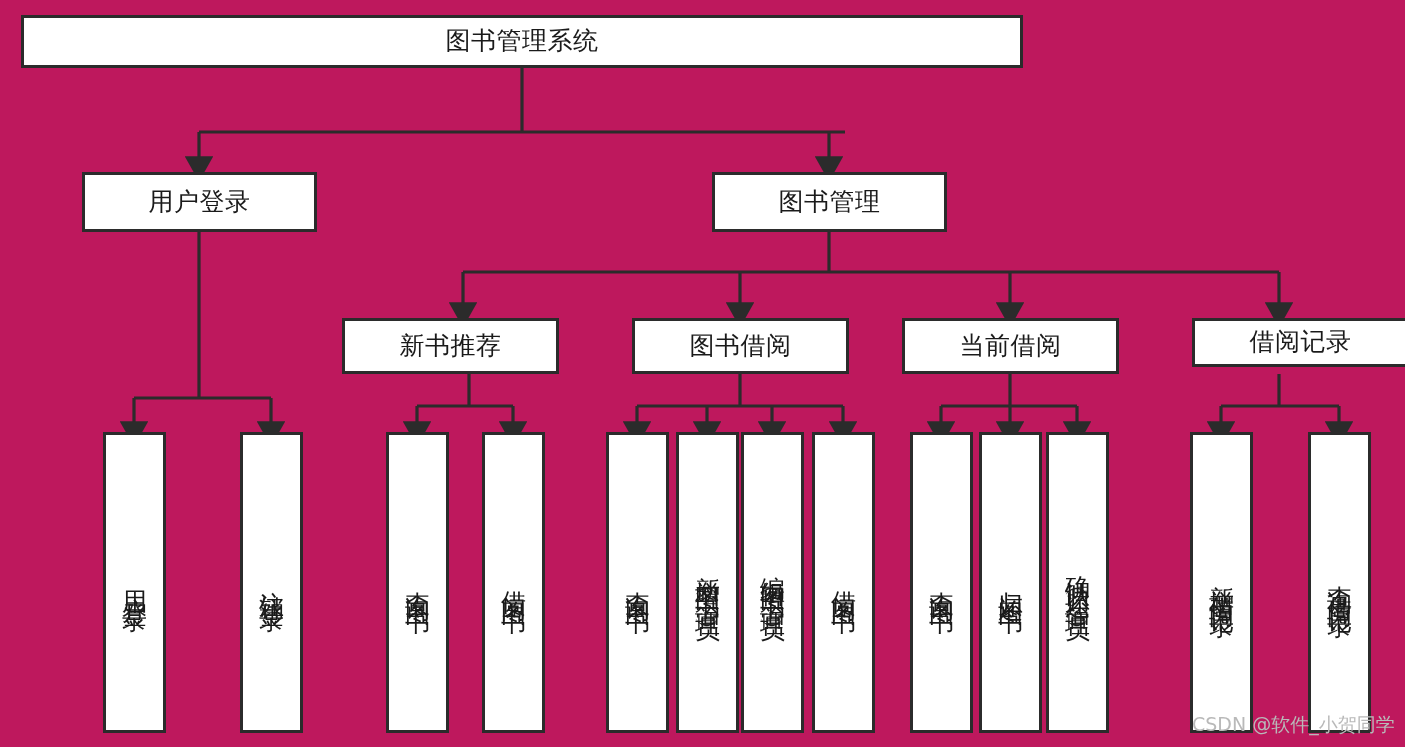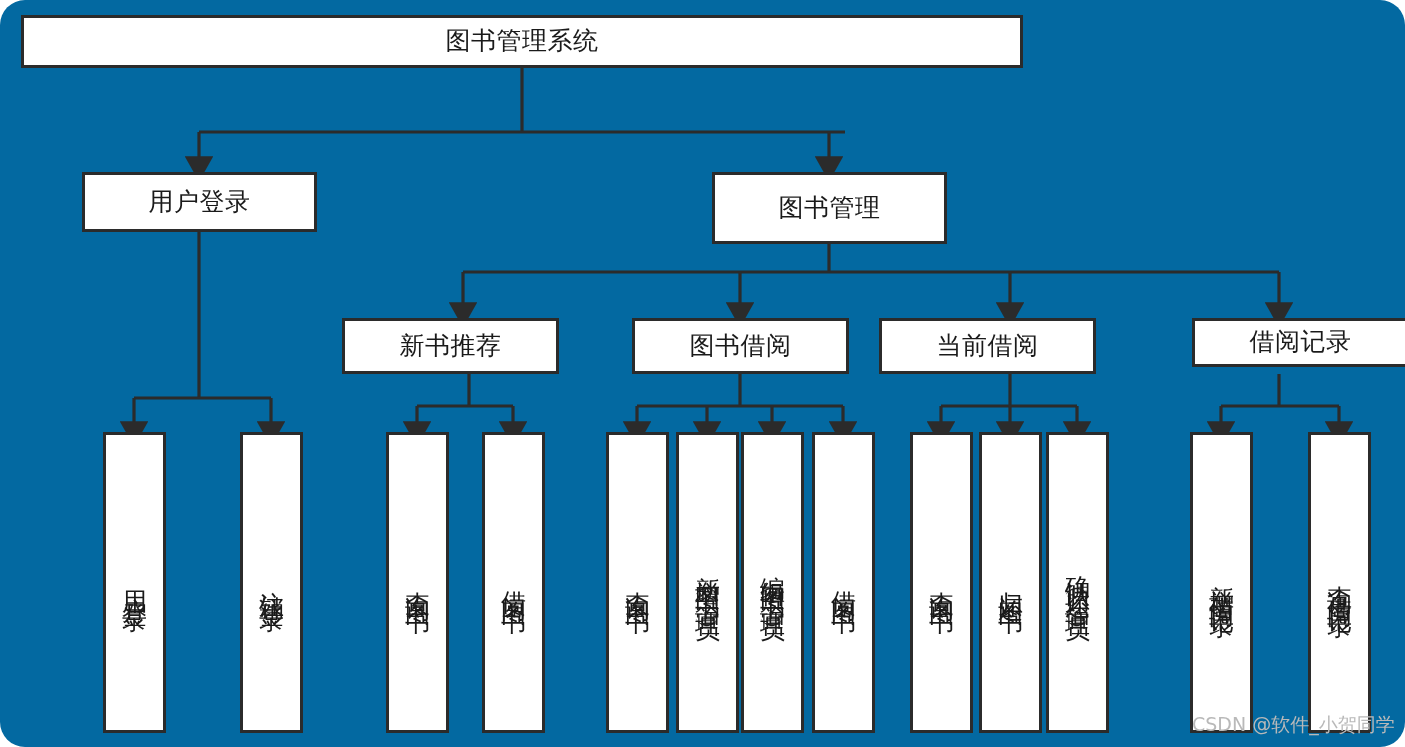--- a/index.html
+++ b/index.html
@@ -7,23 +7,22 @@
     padding: 0;
     background: #ffffff;
   }
   body {
     font-family: "DejaVu Sans", "Liberation Sans", sans-serif;
   }
   #diagram-root {
     position: relative;
     width: 1405px;
     height: 747px;
-    background: #0369a1;
+    background: #be185d;
     overflow: hidden;
-    border-radius: 25px;
   }
   #edges-layer {
     position: absolute;
     left: 0;
     top: 0;
     width: 1405px;
     height: 747px;
   }
   .node {
     position: absolute;
@@ -121,31 +120,31 @@
     </g>
   </svg>
 
   <div class="node horizontal" style="left:21px; top:15px; width:1002px; height:53px;">
     <span class="node-label">图书管理系统</span>
   </div>
 
   <div class="node horizontal" style="left:82px; top:172px; width:235px; height:60px;">
     <span class="node-label">用户登录</span>
   </div>
-  <div class="node horizontal" style="left:712px; top:172px; width:235px; height:72px;">
+  <div class="node horizontal" style="left:712px; top:172px; width:235px; height:60px;">
     <span class="node-label">图书管理</span>
   </div>
 
   <div class="node horizontal" style="left:342px; top:318px; width:217px; height:56px;">
     <span class="node-label">新书推荐</span>
   </div>
   <div class="node horizontal" style="left:632px; top:318px; width:217px; height:56px;font-family:Liberation Serif, serif;">
     <span class="node-label">图书借阅</span>
   </div>
-  <div class="node horizontal" style="left:879px; top:318px; width:217px; height:56px;">
+  <div class="node horizontal" style="left:902px; top:318px; width:217px; height:56px;">
     <span class="node-label">当前借阅</span>
   </div>
   <div class="node horizontal" style="left:1192px; top:318px; width:217px; height:49px;">
     <span class="node-label">借阅记录</span>
   </div>
 
   <div class="node vertical" style="left:103px; top:432px; width:63px; height:301px;">
     <span class="node-label">用户登录</span>
   </div>
   <div class="node vertical" style="left:240px; top:432px; width:63px; height:301px;">

